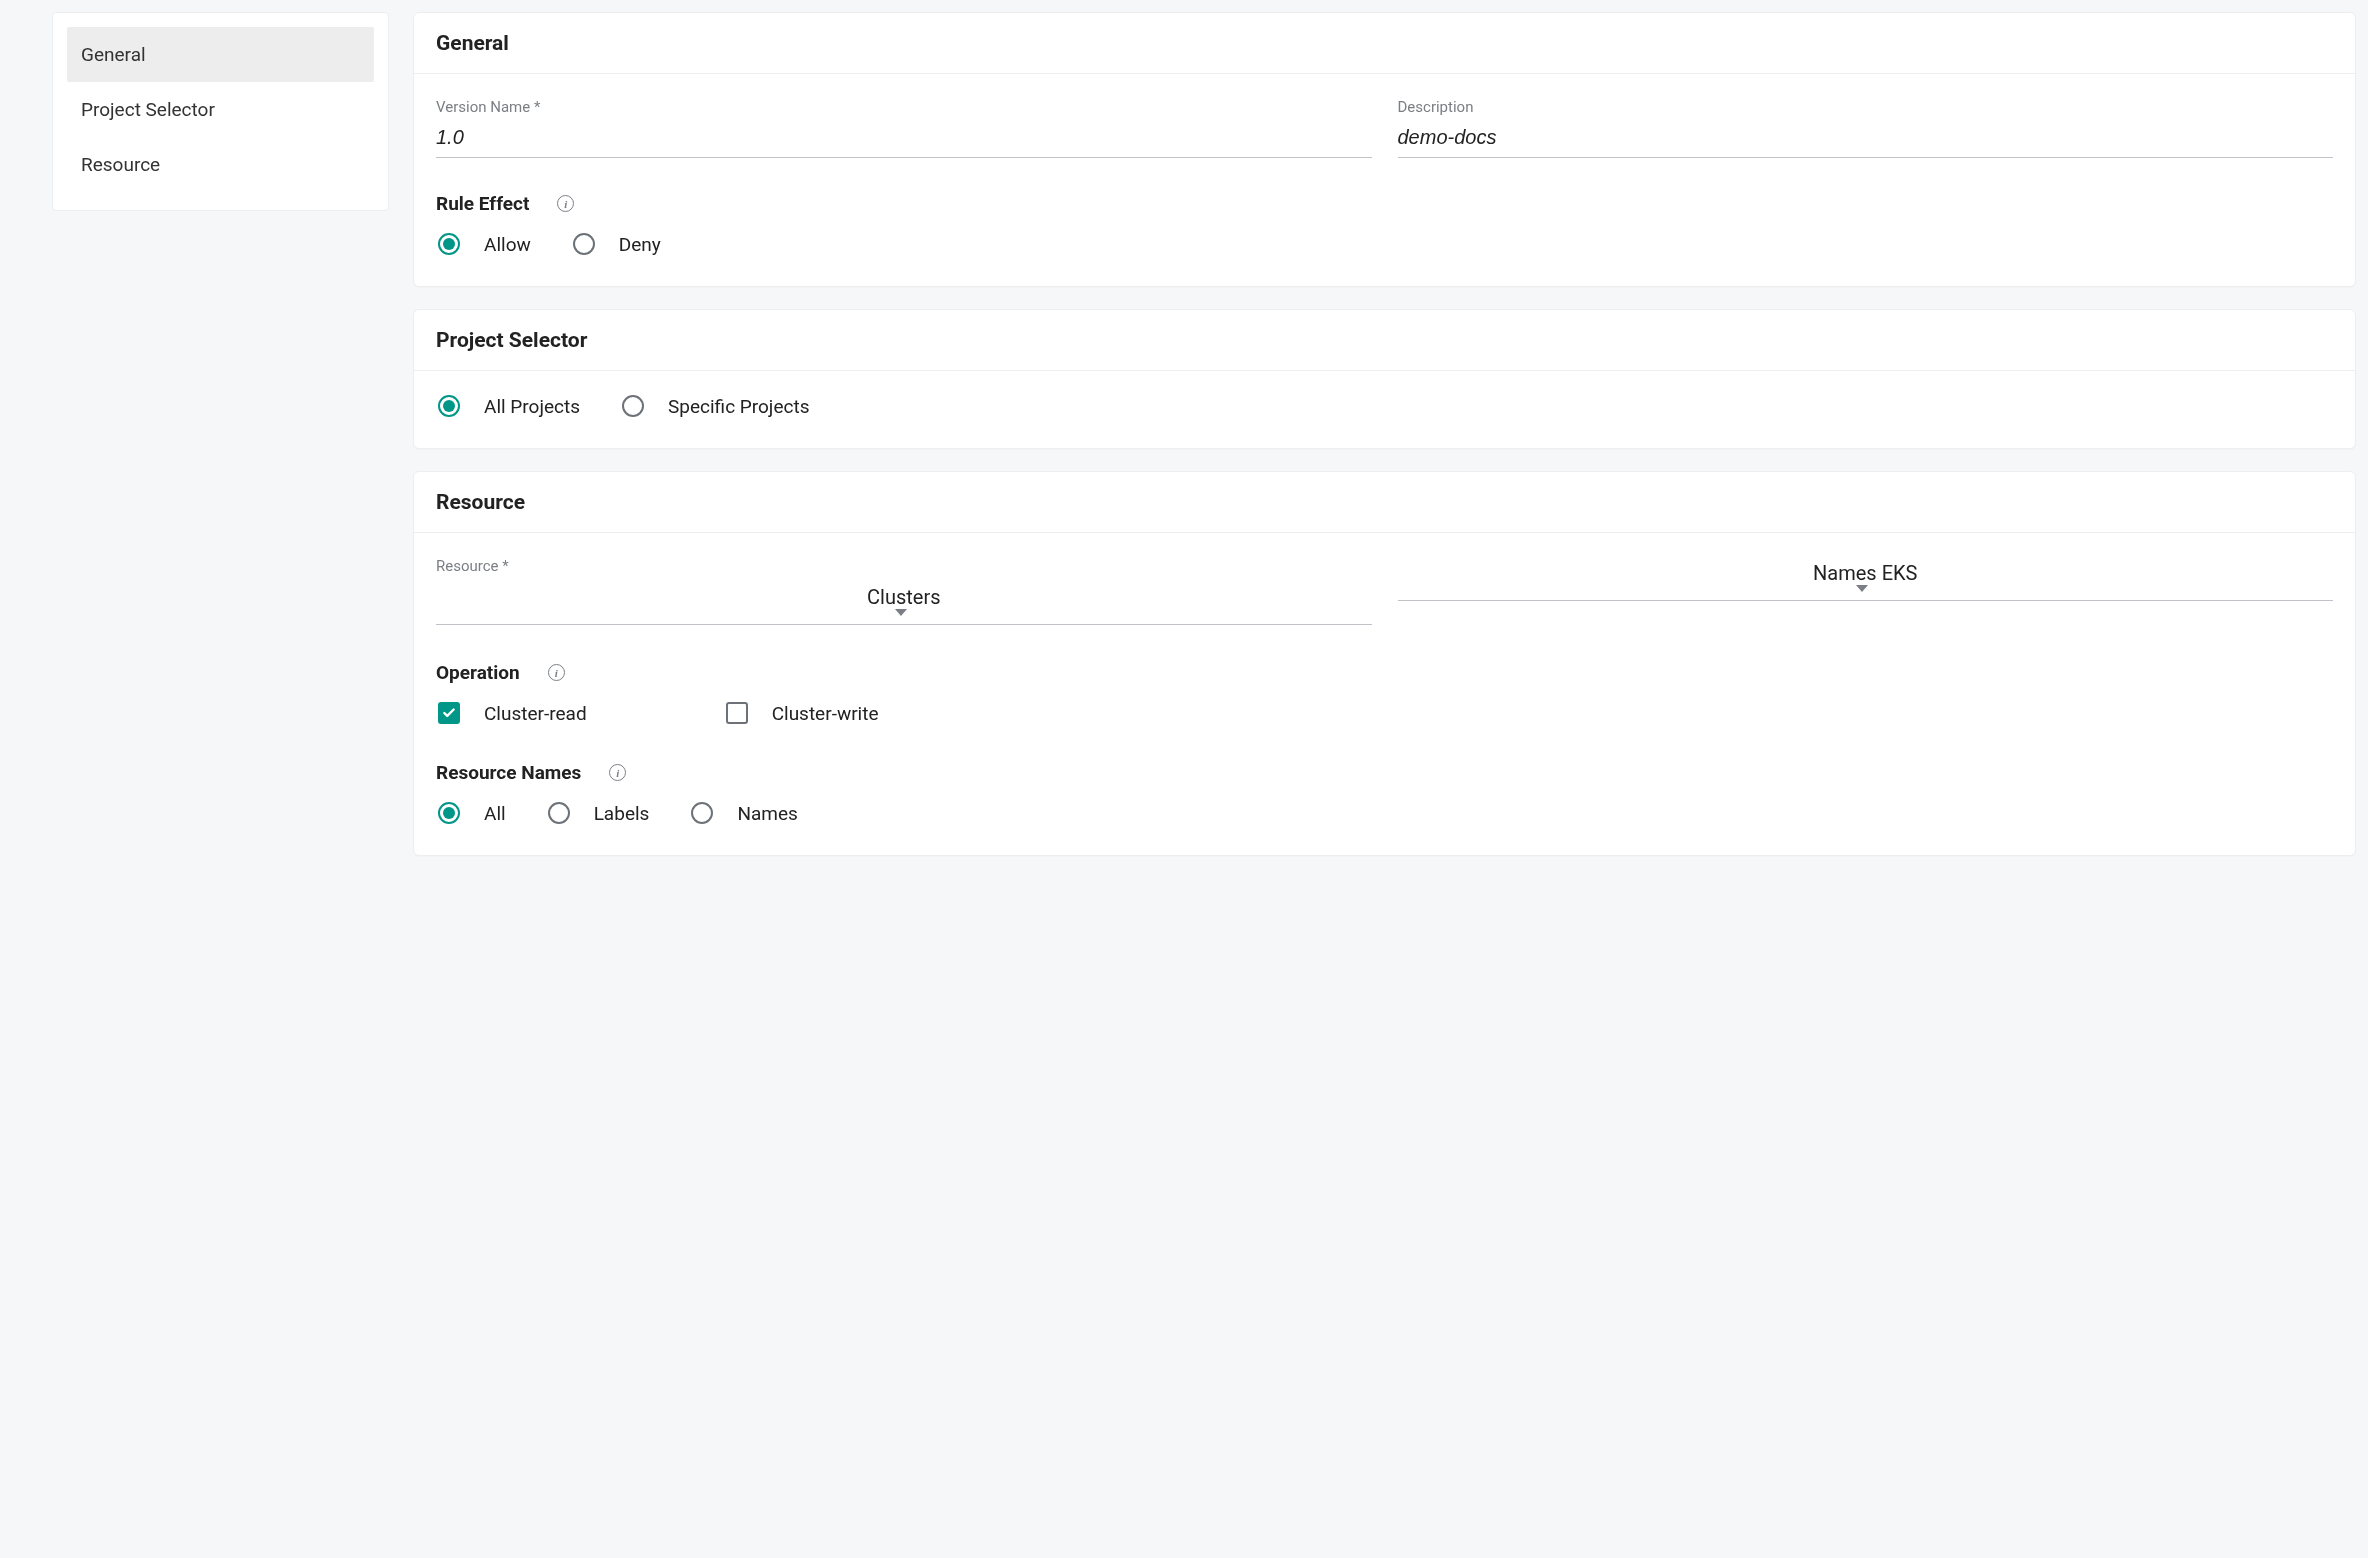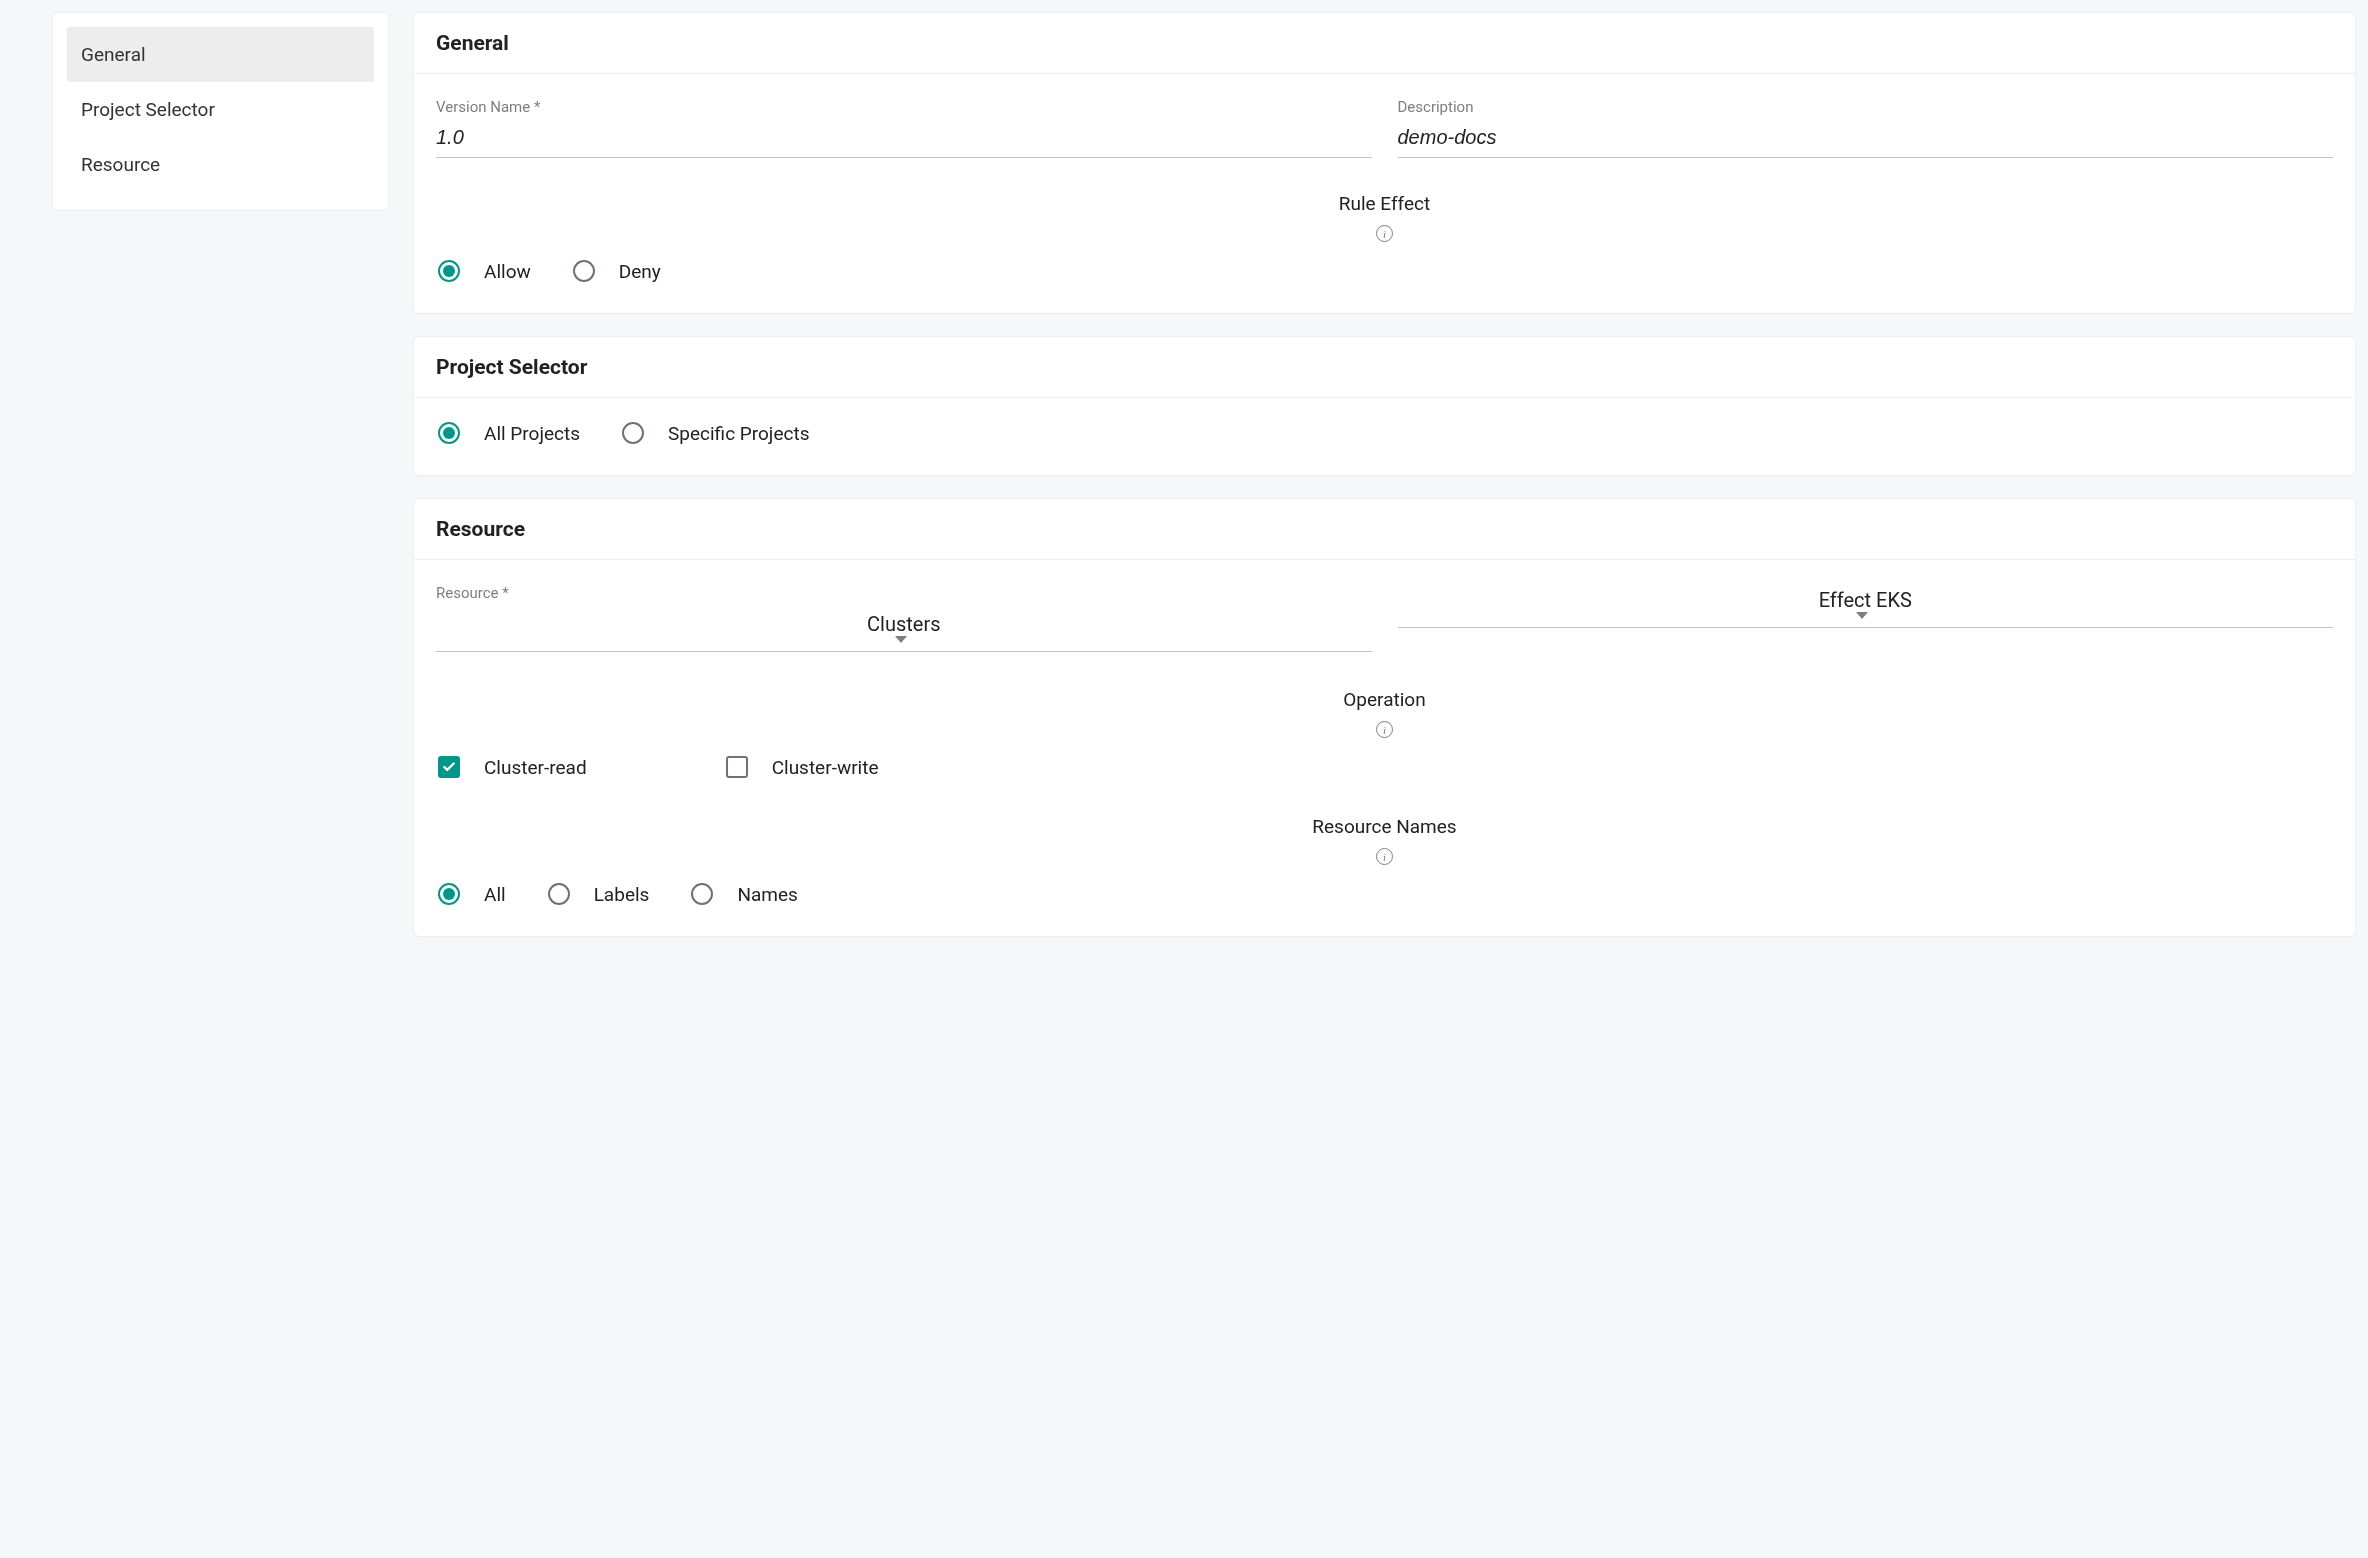--- a/index.html
+++ b/index.html
@@ -99,28 +99,27 @@
   }
   .caret {
     width: 0; height: 0;
     border-left: 6px solid transparent;
     border-right: 6px solid transparent;
     border-top: 7px solid #7b7f85;
     margin-right: 6px;
   }
   .subheading {
     font-size: 19px;
-    font-weight: 400;
+    font-weight: 700;
     margin-top: 36px;
     margin-bottom: 18px;
     display: flex;
     align-items: center;
-    gap: 10px;
-    color: #222;
-    flex-direction: column;
+    gap: 28px;
+    color: #222;
   }
   .subheading.first { margin-top: 34px; }
   .info-icon {
     width: 17px; height: 17px;
     border: 1.5px solid #7b7f85;
     border-radius: 50%;
     display: inline-flex;
     align-items: center;
     justify-content: center;
     font-size: 11px;
@@ -253,21 +252,21 @@
         <div class="row">
           <div class="field">
             <label class="field-label">Resource *</label>
             <div class="underline-select">
               <span>Clusters</span>
               <span class="caret"></span>
             </div>
           </div>
           <div class="field">
             <div class="underline-select">
-              <span>Effect EKS</span>
+              <span>Names EKS</span>
               <span class="caret"></span>
             </div>
           </div>
         </div>
 
         <div class="subheading">
           <span>Operation</span>
           <span class="info-icon">i</span>
         </div>
 

